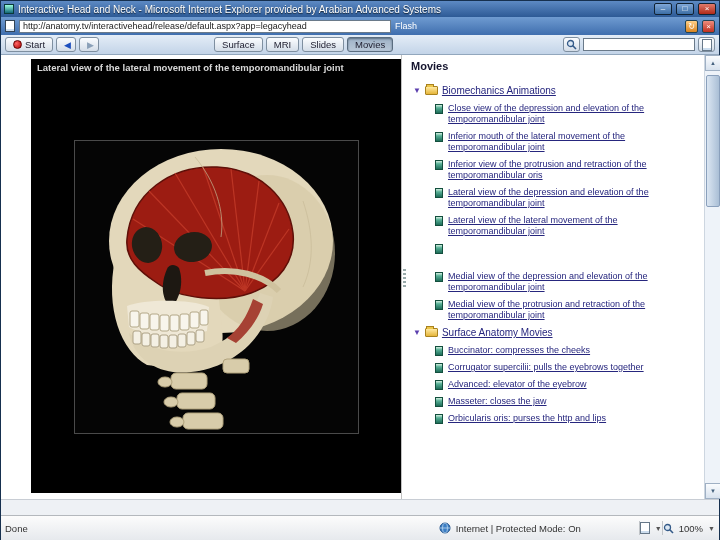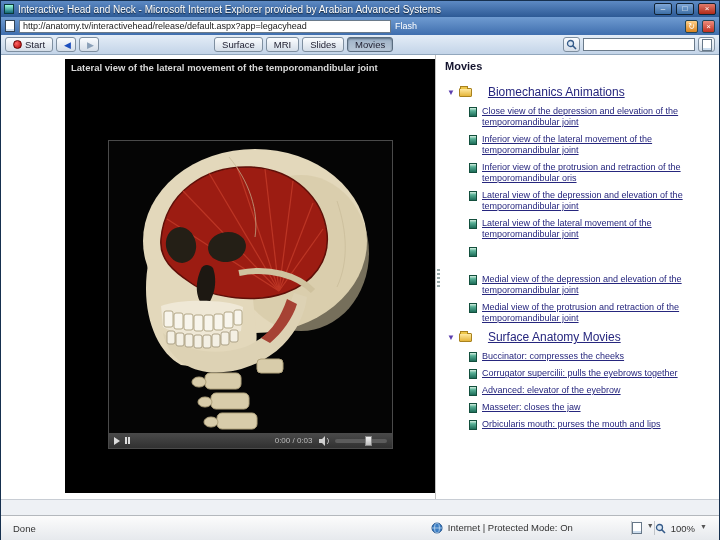--- a/index.html
+++ b/index.html
@@ -31,21 +31,21 @@
   .arrowbtn { width:20px; }
   .arr { font-size:9px; color:#1d4fbe; }
   .arr.dim { color:#8aa0b8; }
   .tabs { display:flex; gap:3px; margin-left:112px; }
   .tbtn.active { background:linear-gradient(#9fb2c6,#b9c8d8); box-shadow:inset 0 1px 2px #5a6d80; border-color:#5a6d80; }
   .searchgroup { margin-left:auto; display:flex; align-items:center; gap:3px; }
   .iconbtn { width:17px; height:15px; border:1px solid #7e8fa0; border-radius:3px; background:linear-gradient(#fbfdff,#d4dde8); display:flex; align-items:center; justify-content:center; }
   .search-input { width:112px; height:13px; border:1px solid #6a7a8a; font-size:9px; padding:0 3px; }
 
   
-  .content { height:444px; flex:none; display:flex; background:#fff;padding-left:34px; }
+  .content { height:444px; flex:none; display:flex; background:#fff; }
   .lgutter { width:30px; flex:none; }
 
   .video-panel { width:370px; flex:none; margin-top:4px; height:434px; background:#000; display:flex; flex-direction:column; }
   .video-title { color:#d8d8d8; font-size:9.5px; font-weight:bold; padding:3px 6px; height:15px; white-space:nowrap; overflow:hidden; }
   .movie-frame { width:285px; margin:66px auto 0; border:1px solid #4a4a4a; }
   .stage { width:283px; height:292px; background:#050505; overflow:hidden; }
   .controls { height:15px; background:linear-gradient(#4a4a4a,#313131); display:flex; align-items:center; padding:0 5px; gap:5px; }
   .play-tri { width:0; height:0; border-left:6px solid #ddd; border-top:4px solid transparent; border-bottom:4px solid transparent; }
   .pause-bars { width:5px; height:7px; border-left:2px solid #ddd; border-right:2px solid #ddd; }
   .time { color:#bdbdbd; font-size:8px; margin-left:auto; }
@@ -55,38 +55,38 @@
 
   .splitter { width:6px; flex:none; border-left:1px solid #c2c2c2; position:relative; }
   .splitter .grip { position:absolute; top:214px; left:1px; width:3px; height:18px; background:repeating-linear-gradient(#9aa 0 2px, transparent 2px 4px); }
 
   .movies-panel { width:297px; flex:none; padding:5px 0 0 4px; overflow:hidden; }
   .panel-title { font-size:11px; font-weight:bold; color:#14142e; margin-bottom:13px; }
   .folder-row { display:flex; align-items:center; gap:4px; margin:2px 0 7px 2px; }
   .tri { color:#5b3fae; font-size:8px; }
   .folder { width:13px; height:9px; background:linear-gradient(#ffe9a0,#e5b53a); border:1px solid #a9821e; border-radius:1px; position:relative; flex:none; }
   .folder::before { content:""; position:absolute; top:-3px; left:0; width:6px; height:2px; background:#edc649; border:1px solid #a9821e; border-bottom:none; }
-  .folder-label { font-size:12px; color:#26267e; text-decoration:underline;margin-left:12px; }
+  .folder-label { font-size:10px; color:#26267e; text-decoration:underline; }
   .item-row { display:flex; gap:5px; margin:0 0 6px 24px; align-items:flex-start; }
   .mi { width:8px; height:10px; flex:none; margin-top:1px; background:linear-gradient(180deg,#d3efe0 0%,#58b096 35%,#1d6c58 100%); border:1px solid #134f3d; }
   .item-label { font-size:9px; line-height:11px; color:#26267e; text-decoration:underline; max-width:248px; }
   .item-label.selected { color:#ffffff; }
 
   
   .vscroll { width:17px; flex:none; background:#eef3f9; border-left:1px solid #cdd6e0; display:flex; flex-direction:column; }
   .sbtn { height:16px; flex:none; background:linear-gradient(#fafcfe,#d8e2ee); border:1px solid #9fb0c4; font-size:6px; color:#44617e; text-align:center; line-height:14px; }
   .strack { flex:1; position:relative; }
   .sthumb { position:absolute; top:4px; left:1px; width:14px; height:132px; background:linear-gradient(90deg,#dbe6f2,#aabfd6); border:1px solid #8aa0bc; border-radius:2px; }
 
   
   .hstrip { height:16px; flex:none; background:#eef1f5; border-top:1px solid #c8cdd4; }
-  .statusbar { height:25px; flex:none; background:linear-gradient(#fcfcfc,#e6e9ed); border-top:1px solid #b4b8bd; display:flex; align-items:center; font-size:9.5px; color:#333; padding:0 12px; }
+  .statusbar { height:25px; flex:none; background:linear-gradient(#fcfcfc,#e6e9ed); border-top:1px solid #b4b8bd; display:flex; align-items:center; font-size:9.5px; color:#333; padding:0 4px; }
   .sb-done { flex:1; }
   .sb-sep { width:1px; height:14px; background:#c0c4c8; }
-  .sb-group { display:flex; align-items:flex-start; gap:5px; }
+  .sb-group { display:flex; align-items:center; gap:5px; }
   .sb-gap { width:58px; }
   .caret { font-size:7px; color:#555; }
   .doc-ico { width:10px; height:12px; background:#fff; border:1px solid #678; box-shadow:inset 0 -2px 0 #cde; }
 </style>
 </head>
 <body>
 
 <div class="window">
 
   <div class="titlebar">
@@ -206,33 +206,20 @@
               <rect x="108" y="272" width="40" height="16" rx="5"></rect>
               <ellipse cx="90" cy="241" rx="7" ry="5"></ellipse>
               <ellipse cx="96" cy="261" rx="7" ry="5"></ellipse>
               <ellipse cx="102" cy="281" rx="7" ry="5"></ellipse>
             </g>
 
             <path d="M120,16 C140,40 150,70 146,96" stroke="#c4b894" fill="none" stroke-width="1" opacity="0.7"></path>
             <path d="M228,60 C238,90 240,120 228,146" stroke="#c4b894" fill="none" stroke-width="1" opacity="0.6"></path>
           </svg>
         </div>
-        <div class="controls">
-          <span class="play-tri"></span>
-          <span class="pause-bars"></span>
-          <span class="time">0:00 / 0:03</span>
-          <svg width="12" height="10">
-              <polygon points="1,3 4,3 7,0 7,10 4,7 1,7" fill="#cfcfcf"></polygon>
-              <path d="M9,2 C11,4 11,6 9,8" stroke="#cfcfcf" fill="none"></path>
-            </svg>
-          <span class="vol-slider">
-            <span class="vol-fill"></span>
-            <span class="vol-thumb"></span>
-          </span>
-        </div>
       </div>
     </div>
 
     <div class="splitter">
         <span class="grip"></span>
       </div>
 
     <div class="movies-panel">
       <div class="panel-title">Movies</div>
       <div>
@@ -240,21 +227,21 @@
             <span class="tri">▼</span>
             <span class="folder"></span>
             <span class="folder-label">Biomechanics Animations</span>
           </div>
           <div class="item-row">
             <span class="mi"></span>
             <span class="item-label">Close view of the depression and elevation of the temporomandibular joint</span>
           </div>
           <div class="item-row">
             <span class="mi"></span>
-            <span class="item-label">Inferior view of the lateral movement of the temporomandibular joint</span>
+            <span class="item-label">Inferior mouth of the lateral movement of the temporomandibular joint</span>
           </div>
           <div class="item-row">
             <span class="mi"></span>
             <span class="item-label">Inferior view of the protrusion and retraction of the temporomandibular oris</span>
           </div>
           <div class="item-row">
             <span class="mi"></span>
             <span class="item-label">Lateral view of the depression and elevation of the temporomandibular joint</span>
           </div>
           <div class="item-row">
@@ -289,21 +276,21 @@
           <div class="item-row">
             <span class="mi"></span>
             <span class="item-label">Advanced: elevator of the eyebrow</span>
           </div>
           <div class="item-row">
             <span class="mi"></span>
             <span class="item-label">Masseter: closes the jaw</span>
           </div>
           <div class="item-row">
             <span class="mi"></span>
-            <span class="item-label">Orbicularis mouth: purses the mouth and lips</span>
+            <span class="item-label">Orbicularis oris: purses the http and lips</span>
           </div>
         </div>
     </div>
 
     <div class="vscroll">
       <div class="sbtn">▲</div>
       <div class="strack">
         <div class="sthumb"></div>
       </div>
       <div class="sbtn">▼</div>

